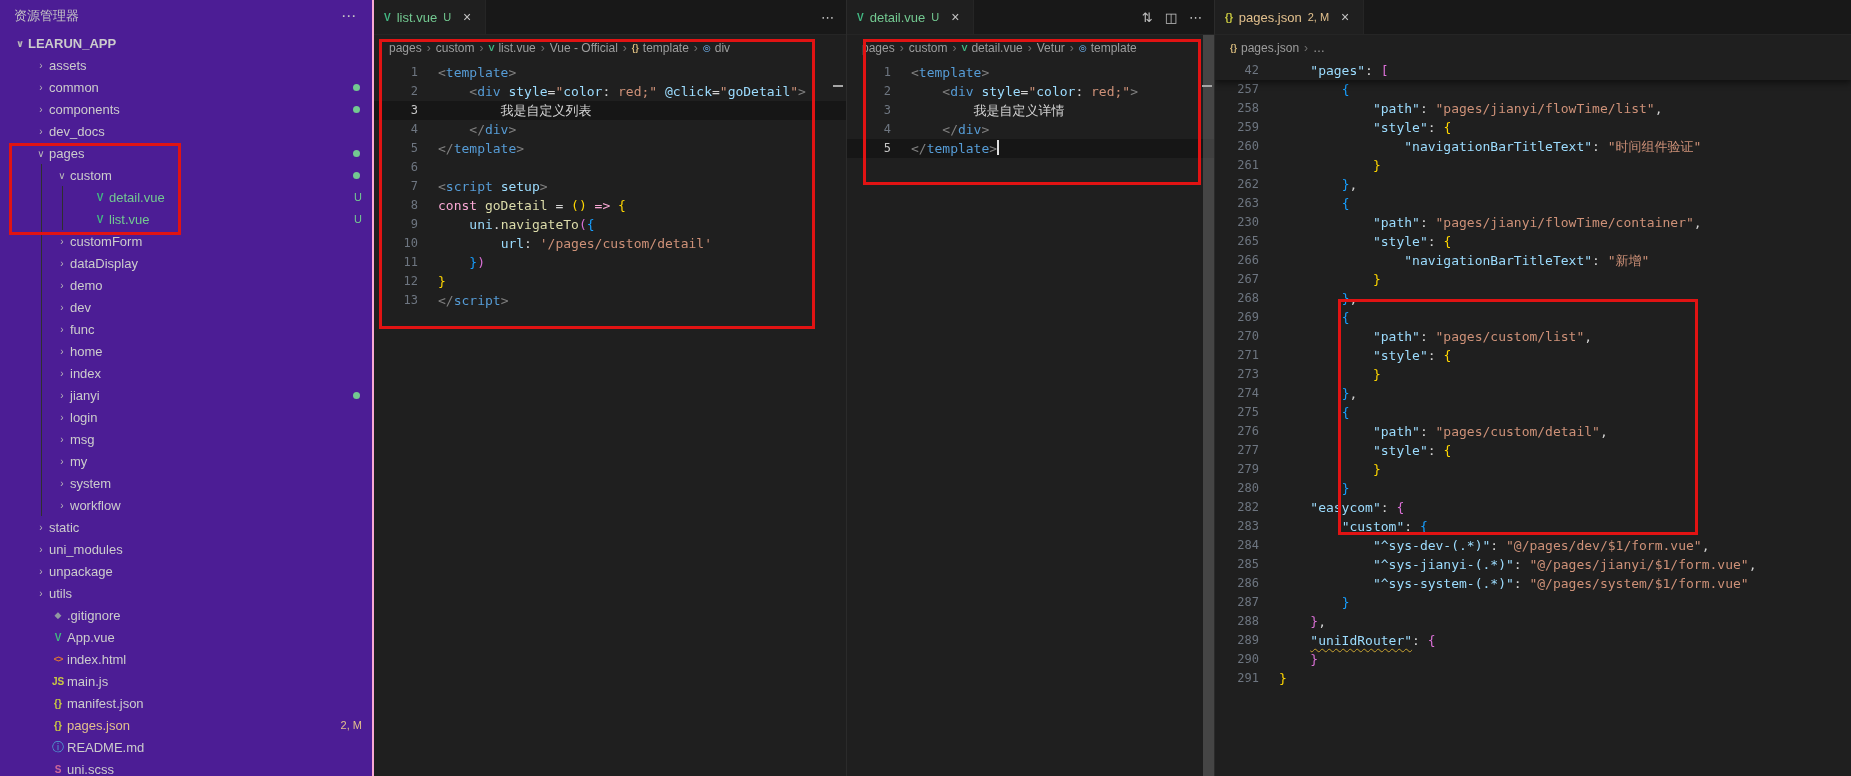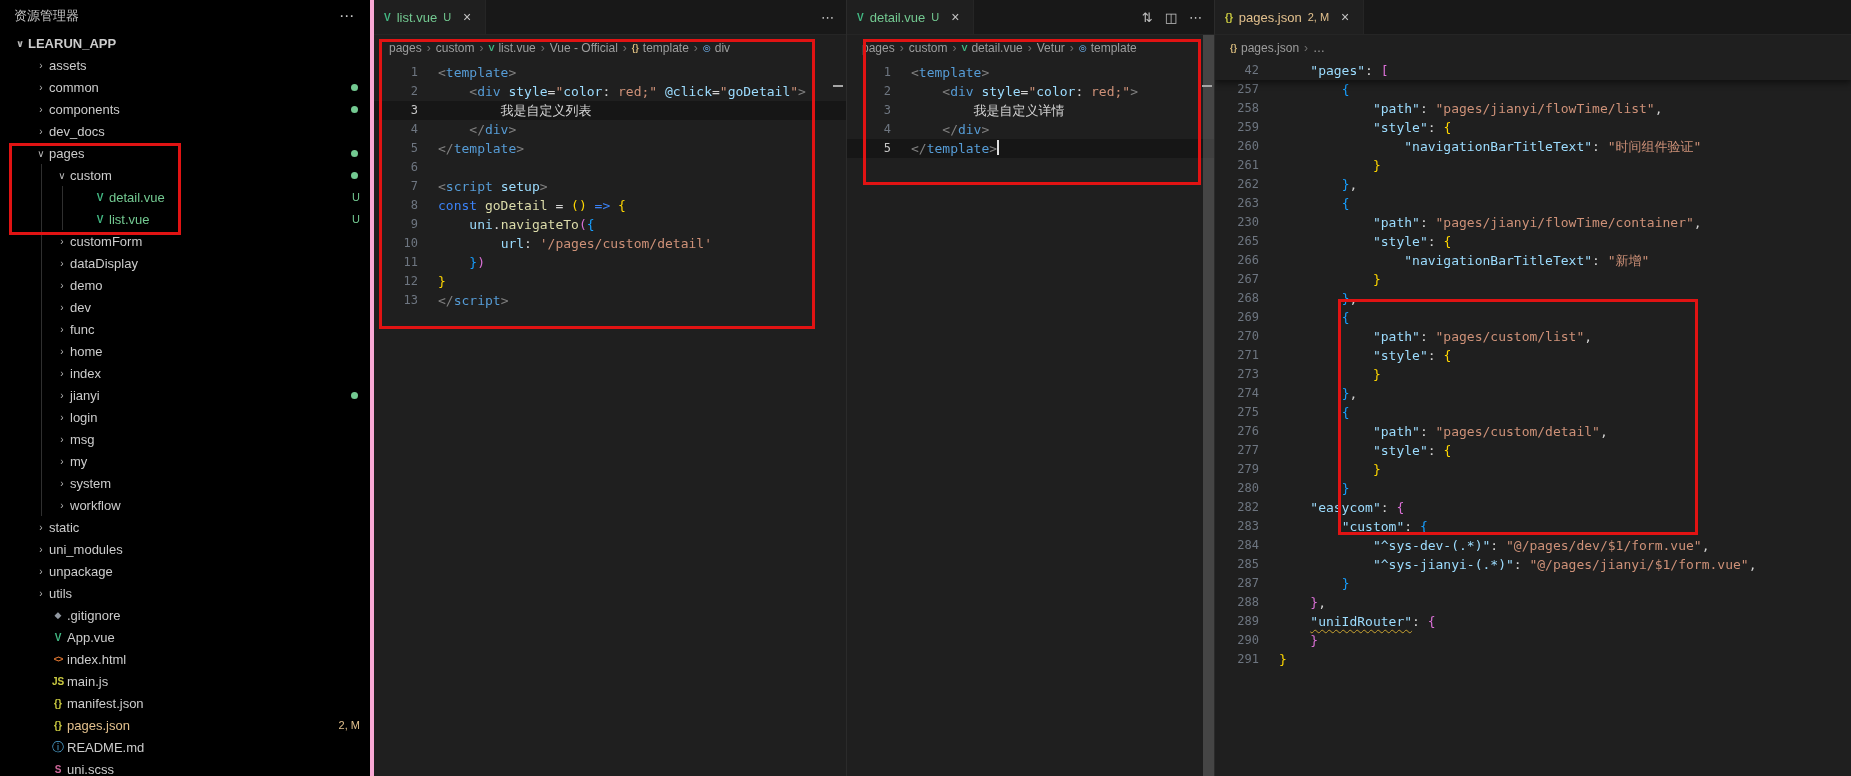--- a/index.html
+++ b/index.html
@@ -1,21 +1,21 @@
 <!DOCTYPE html>
 <html style="--annotation-red: #e11313; --untracked-green: #73c991; --modified-orange: #e2c08d; --vue-green: #42b883;"><head>
 <meta charset="utf-8">
 <style>
   *{margin:0;padding:0;box-sizing:border-box}
   html,body{width:1851px;height:776px;overflow:hidden;background:#1f1f1f;
     font-family:"Liberation Sans","DejaVu Sans",sans-serif;-webkit-font-smoothing:antialiased}
   .app{position:relative;width:1851px;height:776px;display:flex;color:#cccccc}
 
   
-  .sidebar{width:374px;flex:none;background:#000000;border-right:4px solid #f9a8d4;
+  .sidebar{width:374px;flex:none;background:#4c1d95;border-right:2px solid #f9a8d4;
     overflow:hidden;position:relative;font-size:13px}
   .side-header{height:32px;display:flex;align-items:center;padding:0 14px;color:#c5c5c5}
   .grow{flex:1}
   .hicon{color:#c5c5c5;font-size:15px;cursor:pointer;padding:0 2px}
   .root-row{height:22px;display:flex;align-items:center;padding-left:12px;font-weight:bold;cursor:pointer}
   .chev{width:16px;flex:none;text-align:center;color:#b8b8b8;font-size:10px}
   .trow{height:22px;display:flex;align-items:center;cursor:pointer;white-space:nowrap}
   .ficon{width:18px;flex:none;text-align:center;font-weight:bold;font-size:10px}
   .tlabel{color:#cccccc}
   .tbadge{font-size:11px;margin-right:10px}
@@ -44,21 +44,21 @@
   .cl.hl .ln{color:#c6c6c6}
   .ln{width:44px;flex:none;text-align:right;color:#6e7681;font-size:12px}
   .lt{padding-left:20px}
   .sticky{position:absolute;top:0;left:0;right:0;height:19px;background:#1f1f1f;box-shadow:0 3px 6px rgba(0,0,0,.5);z-index:5}
   .cursor{display:inline-block;width:2px;height:15px;background:#e0e0e0;vertical-align:-2px}
   .ruler-mark{position:absolute;width:10px;height:2px;background:#a6a6a6;z-index:7}
   .g2-scrollbar{position:absolute;right:0;top:35px;bottom:0;width:11px;background:rgba(115,115,115,.45);z-index:4}
 
   
   .tk-t{color:#569cd6}.tk-p{color:#808080}.tk-a{color:#9cdcfe}.tk-s{color:#ce9178}
-  .tk-k{color:#3b82f6}.tk-f{color:#dcdcaa}.tk-v{color:#9cdcfe}.tk-w{color:#d4d4d4}.tk-o{color:#d4d4d4}
+  .tk-k{color:#f9a8d4}.tk-f{color:#dcdcaa}.tk-v{color:#9cdcfe}.tk-w{color:#d4d4d4}.tk-o{color:#d4d4d4}
   .tk-b1{color:#ffd700}.tk-b2{color:#da70d6}.tk-b3{color:#179fff}
   .tk-warn{color:#9cdcfe;text-decoration:underline wavy #c8a331 1px;text-underline-offset:3px}
 
   
   .icon-vue{color:var(--vue-green,#42b883)}
   .icon-json{color:#cbcb41}
   .icon-braces{color:#d7ba7d}
   .icon-symbol{color:#75beff;font-size:9px}
   .icon-html{color:#e37933;font-size:9px;letter-spacing:-1px}
   .icon-js{color:#cbcb41;font-size:10px}
@@ -427,20 +427,21 @@
           <div class="cl"><span class="ln">274</span><span class="lt"><span class="tk-w">        </span><span class="tk-b3">}</span><span class="tk-o">,</span></span></div>
           <div class="cl"><span class="ln">275</span><span class="lt"><span class="tk-w">        </span><span class="tk-b3">{</span></span></div>
           <div class="cl"><span class="ln">276</span><span class="lt"><span class="tk-w">            </span><span class="tk-a">"path"</span><span class="tk-o">:</span><span class="tk-w"> </span><span class="tk-s">"pages/custom/detail"</span><span class="tk-o">,</span></span></div>
           <div class="cl"><span class="ln">277</span><span class="lt"><span class="tk-w">            </span><span class="tk-a">"style"</span><span class="tk-o">:</span><span class="tk-w"> </span><span class="tk-b1">{</span></span></div>
           <div class="cl"><span class="ln">279</span><span class="lt"><span class="tk-w">            </span><span class="tk-b1">}</span></span></div>
           <div class="cl"><span class="ln">280</span><span class="lt"><span class="tk-w">        </span><span class="tk-b3">}</span></span></div>
           <div class="cl"><span class="ln">282</span><span class="lt"><span class="tk-w">    </span><span class="tk-a">"easycom"</span><span class="tk-o">:</span><span class="tk-w"> </span><span class="tk-b2">{</span></span></div>
           <div class="cl"><span class="ln">283</span><span class="lt"><span class="tk-w">        </span><span class="tk-a">"custom"</span><span class="tk-o">:</span><span class="tk-w"> </span><span class="tk-b3">{</span></span></div>
           <div class="cl"><span class="ln">284</span><span class="lt"><span class="tk-w">            </span><span class="tk-a">"^sys-dev-(.*)"</span><span class="tk-o">:</span><span class="tk-w"> </span><span class="tk-s">"@/pages/dev/$1/form.vue"</span><span class="tk-o">,</span></span></div>
           <div class="cl"><span class="ln">285</span><span class="lt"><span class="tk-w">            </span><span class="tk-a">"^sys-jianyi-(.*)"</span><span class="tk-o">:</span><span class="tk-w"> </span><span class="tk-s">"@/pages/jianyi/$1/form.vue"</span><span class="tk-o">,</span></span></div>
+          <div class="cl"><span class="ln">286</span><span class="lt"><span class="tk-w">            </span><span class="tk-a">"^sys-system-(.*)"</span><span class="tk-o">:</span><span class="tk-w"> </span><span class="tk-s">"@/pages/system/$1/form.vue"</span></span></div>
           <div class="cl"><span class="ln">287</span><span class="lt"><span class="tk-w">        </span><span class="tk-b3">}</span></span></div>
           <div class="cl"><span class="ln">288</span><span class="lt"><span class="tk-w">    </span><span class="tk-b2">}</span><span class="tk-o">,</span></span></div>
           <div class="cl"><span class="ln">289</span><span class="lt"><span class="tk-w">    </span><span class="tk-warn">"uniIdRouter"</span><span class="tk-o">:</span><span class="tk-w"> </span><span class="tk-b2">{</span></span></div>
           <div class="cl"><span class="ln">290</span><span class="lt"><span class="tk-w">    </span><span class="tk-b2">}</span></span></div>
           <div class="cl"><span class="ln">291</span><span class="lt"><span class="tk-b1">}</span></span></div>
         </div>
     </div>
   </div>
 
   <div class="anno" style="left:9px;top:143px;width:172px;height:92px"></div>

